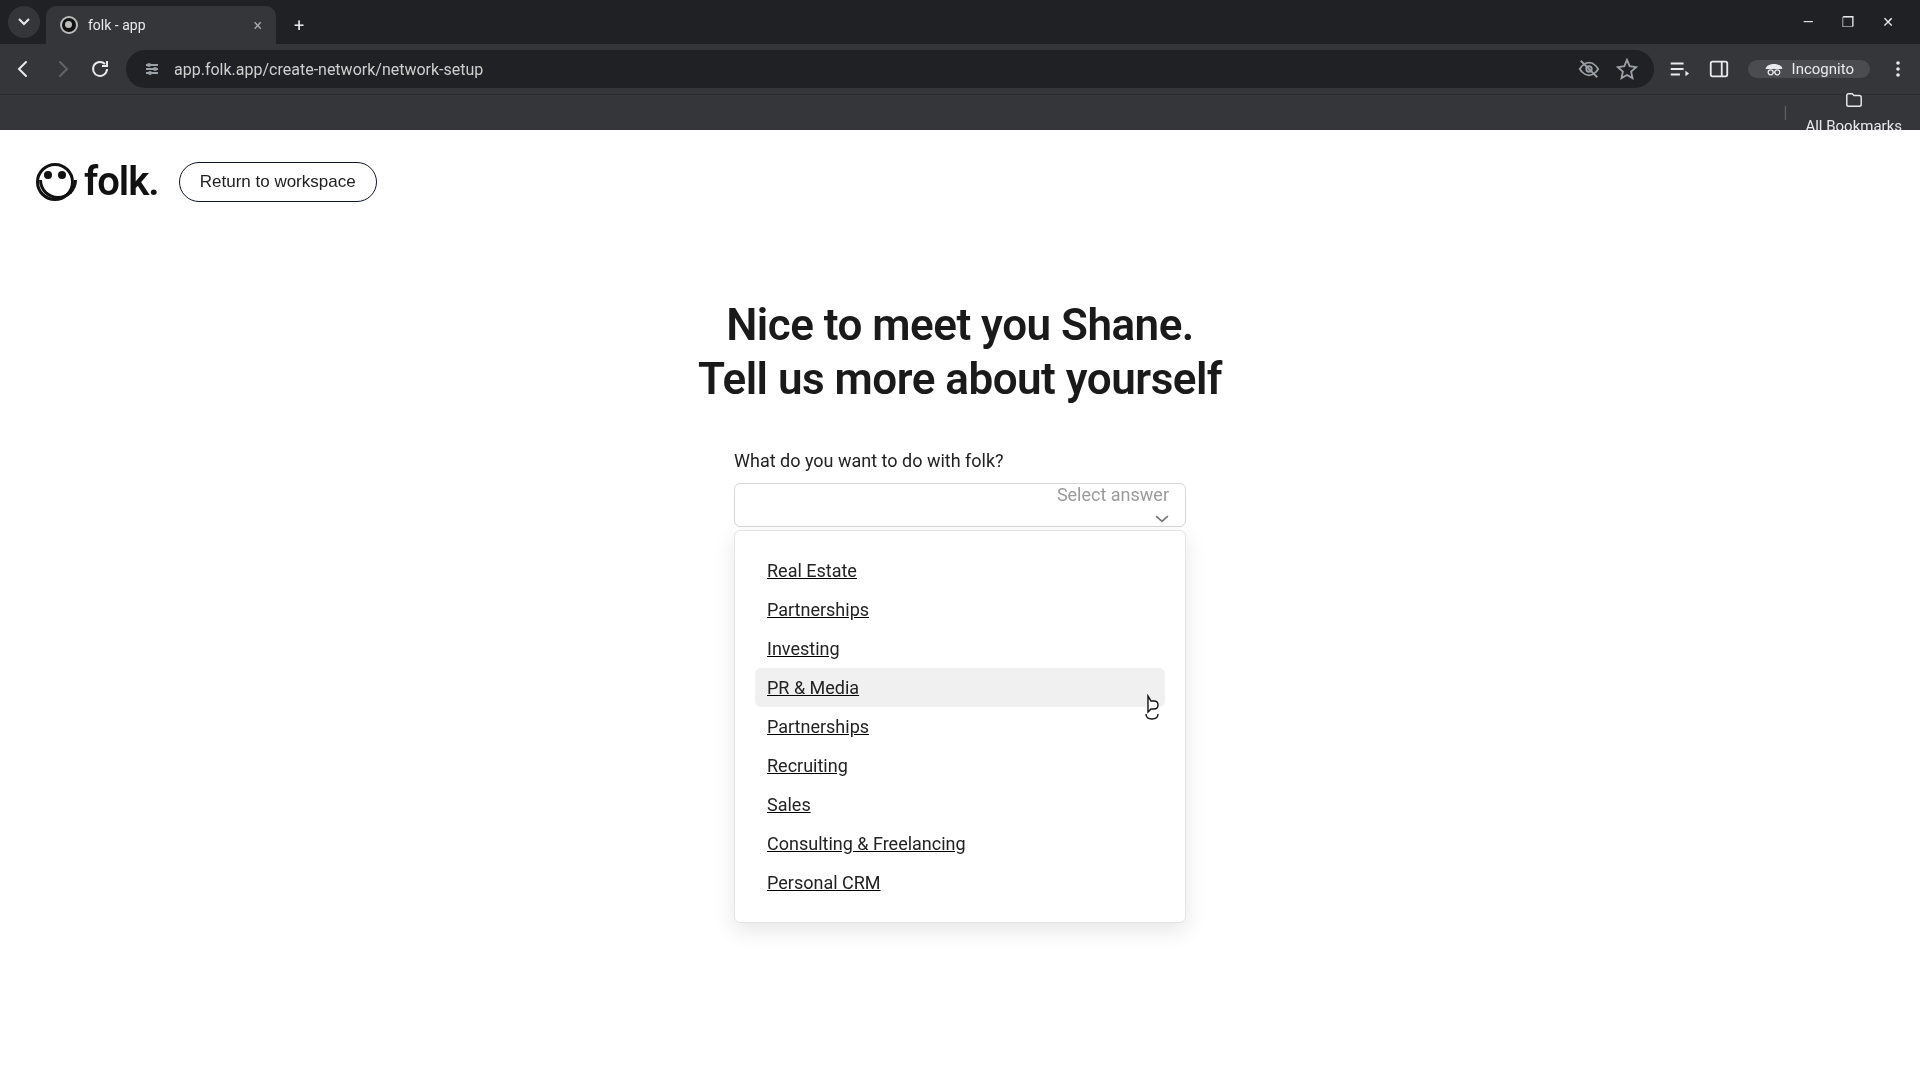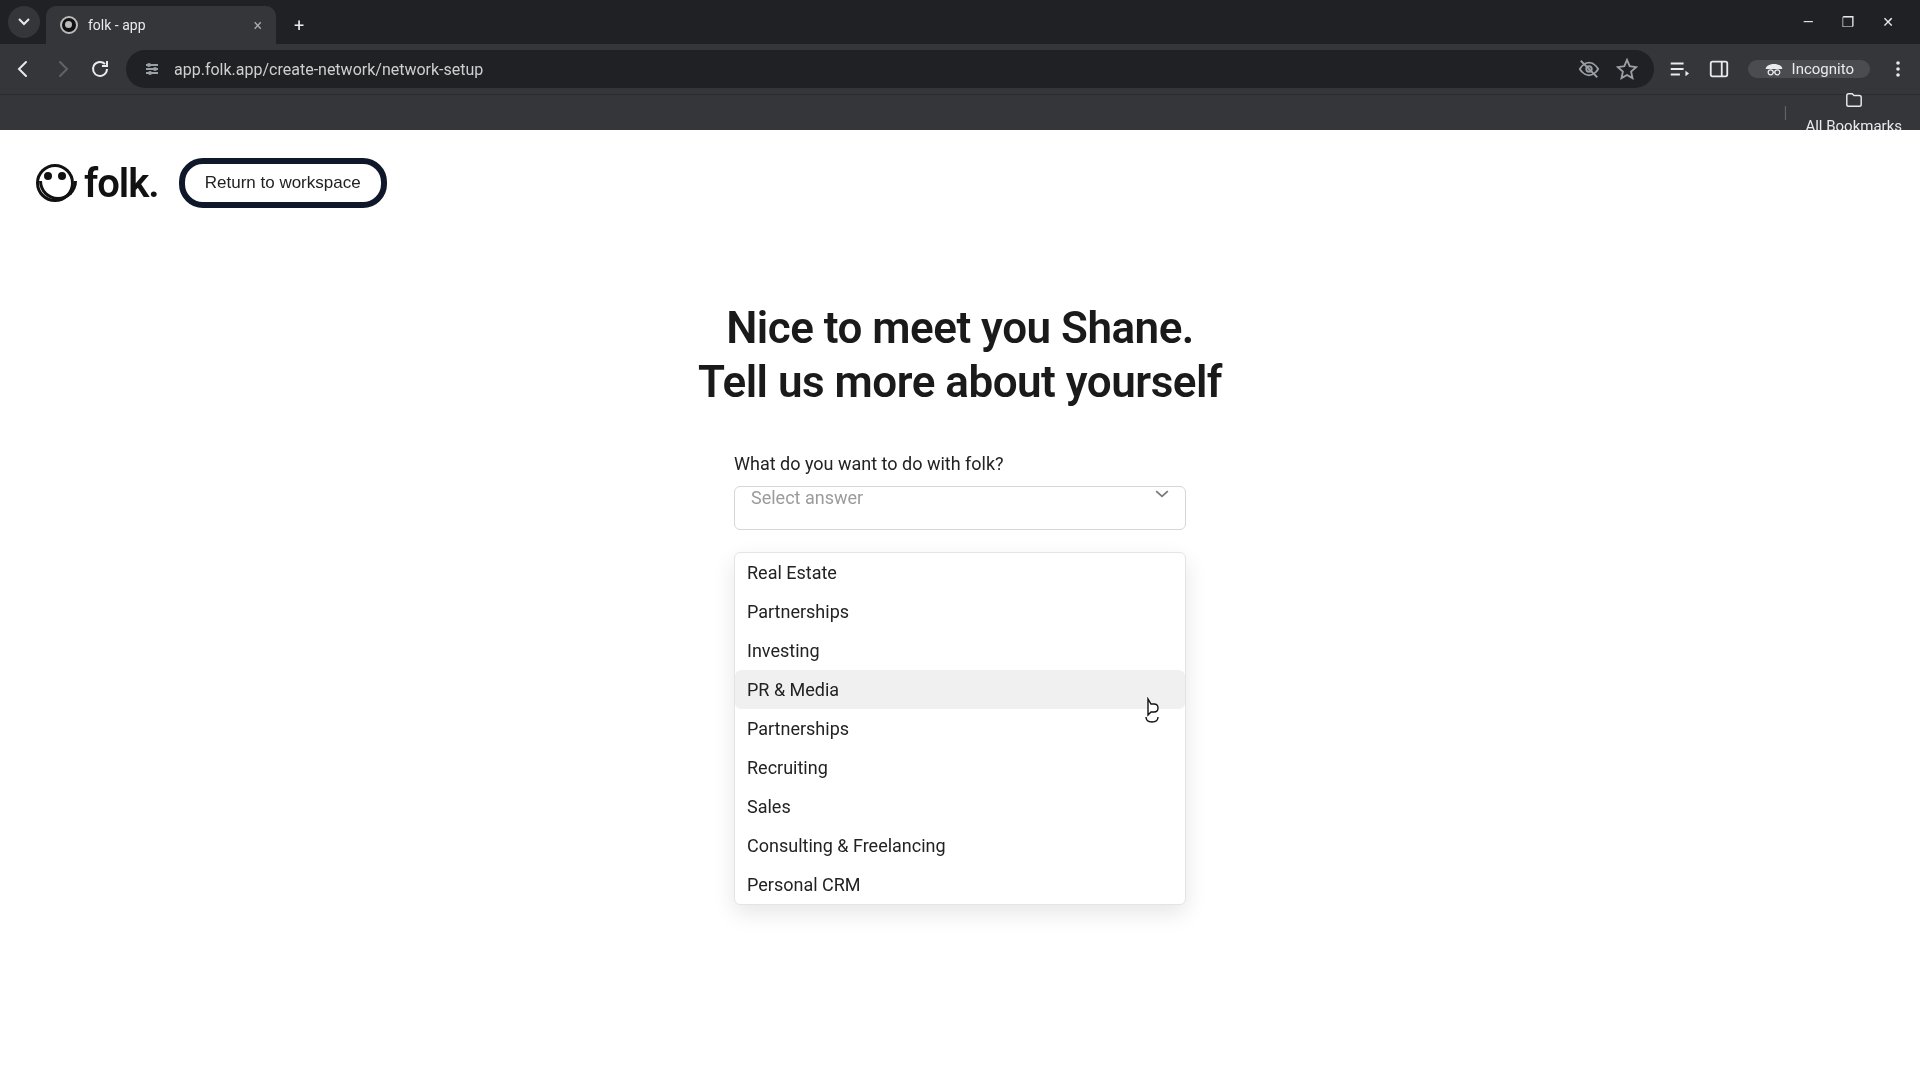--- a/index.html
+++ b/index.html
@@ -34,31 +34,31 @@
 .all-bm { display:flex;align-items:center;gap:8px;color:#e8eaed;font-size:15px;flex-direction:column; }
 
 
 .page { background:#fff; height: calc(1080px - 44px - 50px - 36px); position:relative; }
 .page-header { display:flex;align-items:center;gap:20px;padding:28px 36px; }
 .logo { display:flex;align-items:center;gap:10px; }
 .logo-mark { width:38px;height:38px;border:3px solid #111;border-radius:50%;position:relative; }
 .logo-mark::before{content:"";position:absolute;width:32px;height:16px;border:3px solid #111;border-top:none;border-radius:0 0 32px 32px;left:0;top:14px;}
 .logo-mark::after{content:"";position:absolute;width:8px;height:8px;border-radius:50%;background:#111;left:5px;top:5px;box-shadow:14px 0 0 #111;}
 .logo-text { font-size:40px;font-weight:600;letter-spacing:-1px;color:#111; }
-.return-btn { border:6px solid #0f172a;border-radius:24px;padding:9px 20px;font-size:17px;color:#222;background:#fff; }
+.return-btn { border:1px solid #0f172a;border-radius:24px;padding:9px 20px;font-size:17px;color:#222;background:#fff; }
 
 .content { text-align:center; margin-top:66px; }
 .headline { font-size:44px;font-weight:600;color:#1a1a1a;line-height:1.22;letter-spacing:-0.5px; }
 .form-area { width:452px;margin:44px auto 0;text-align:left;position:relative; }
 .question { font-size:18px;color:#222;margin-bottom:12px; }
-.select { border:1px solid #d6d6d6;border-radius:6px;height:44px;display:flex;align-items:flex-start;padding:0 16px;justify-content:space-between;background:#fff; }
+.select { border:1px solid #d6d6d6;border-radius:6px;height:44px;display:flex;align-items:flex-end;padding:0 16px;justify-content:space-between;background:#fff;flex-direction:column; }
 .select-placeholder { color:#9b9b9b;font-size:18px; }
 .select-caret { color:#7a7a7a; }
 
-.dropdown { position:absolute;top:99px;left:0;right:0;background:#fff;border:1px solid #e4e4e4;border-radius:6px;box-shadow:0 8px 22px rgba(0,0,0,0.10);padding:0;z-index:5; }
+.dropdown { position:absolute;top:80px;left:0;right:0;background:#fff;border:1px solid #e4e4e4;border-radius:6px;box-shadow:0 8px 22px rgba(0,0,0,0.10);padding:20px;z-index:5;text-decoration:underline; }
 .option { padding:9px 12px;font-size:18px;color:#222;border-radius:6px; }
 .option.hovered { background:#f0f0f0; }
 
 .dots { display:flex;gap:12px;justify-content:center;margin-top:340px; }
 .dot { width:8px;height:8px;border-radius:50%;background:#d6d6d6; }
 .dot.active { background:#111; }
 
 .cursor { position:absolute; width:20px; height:26px; z-index:10; pointer-events:none; }
 
 svg { display:block; }

